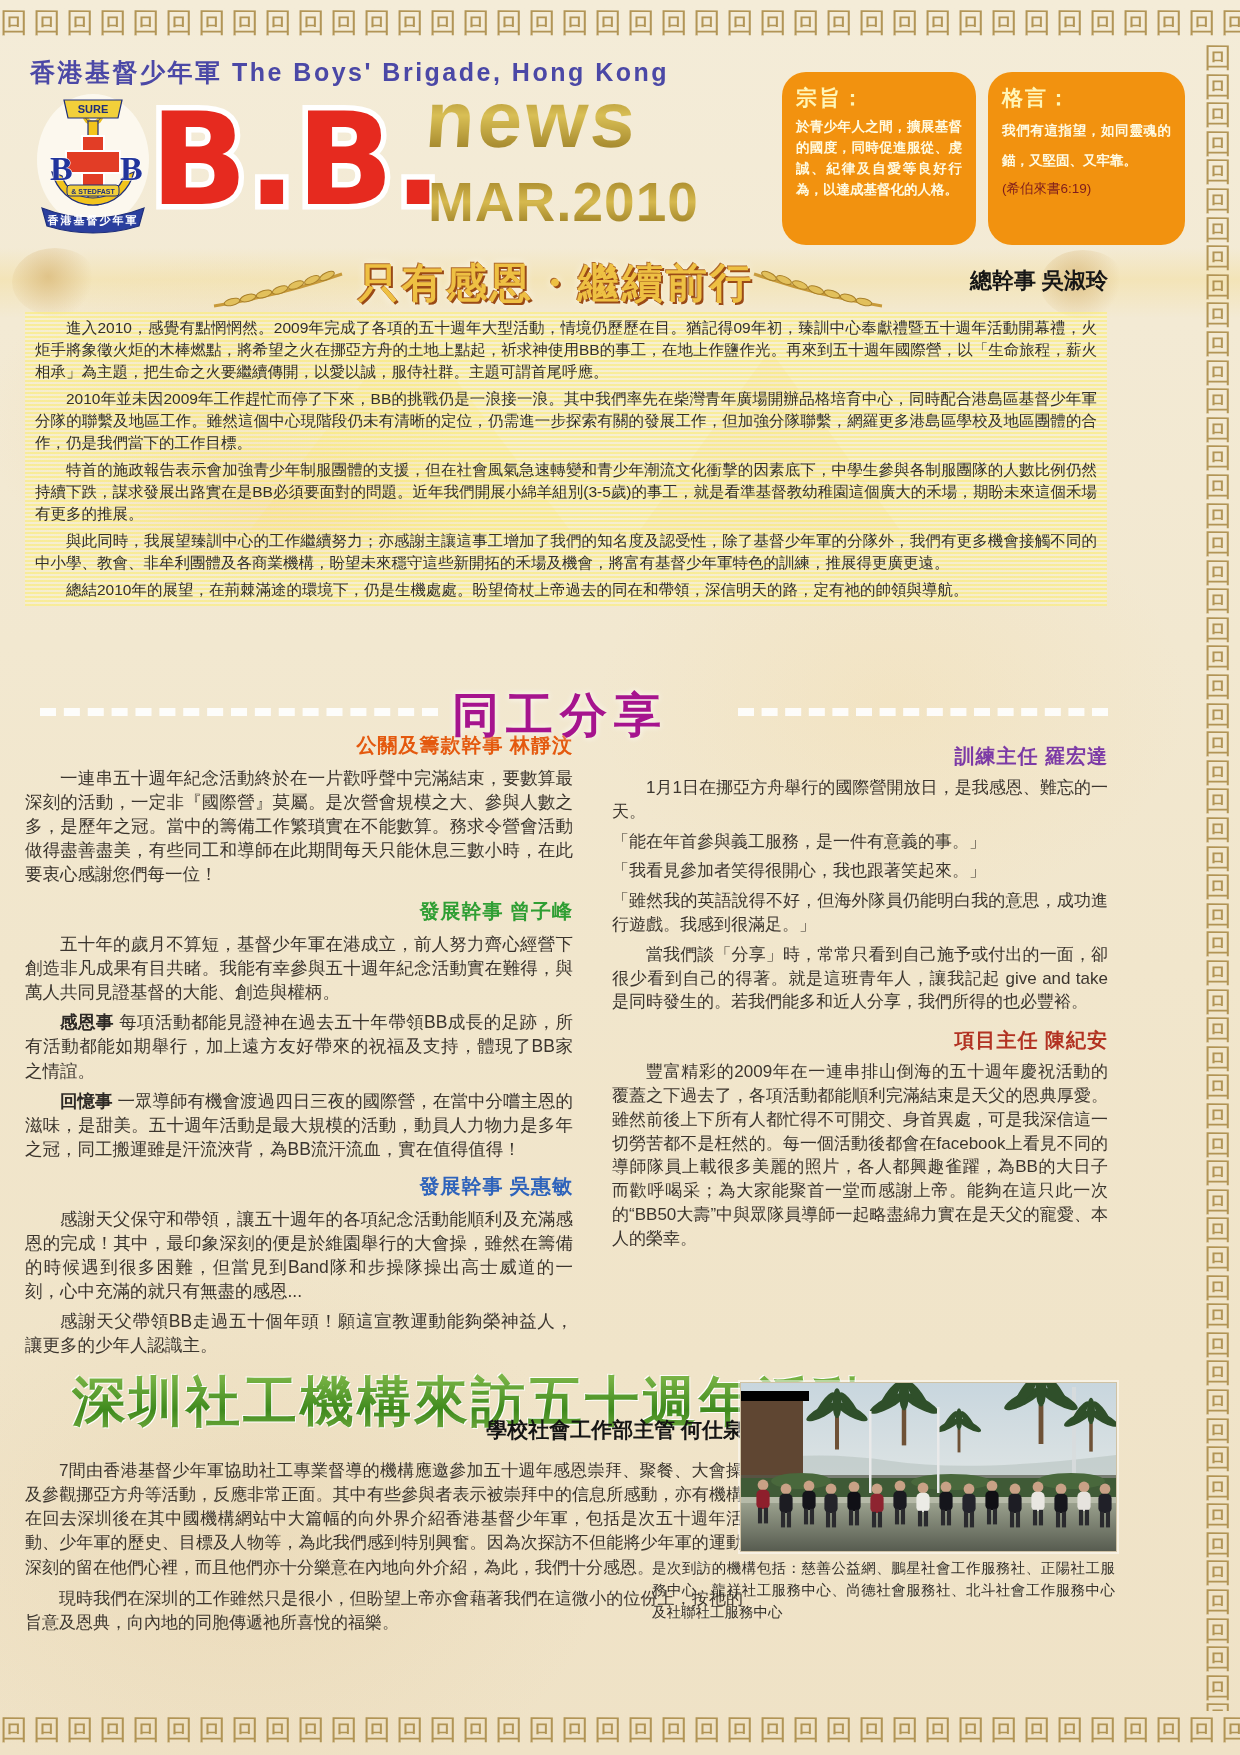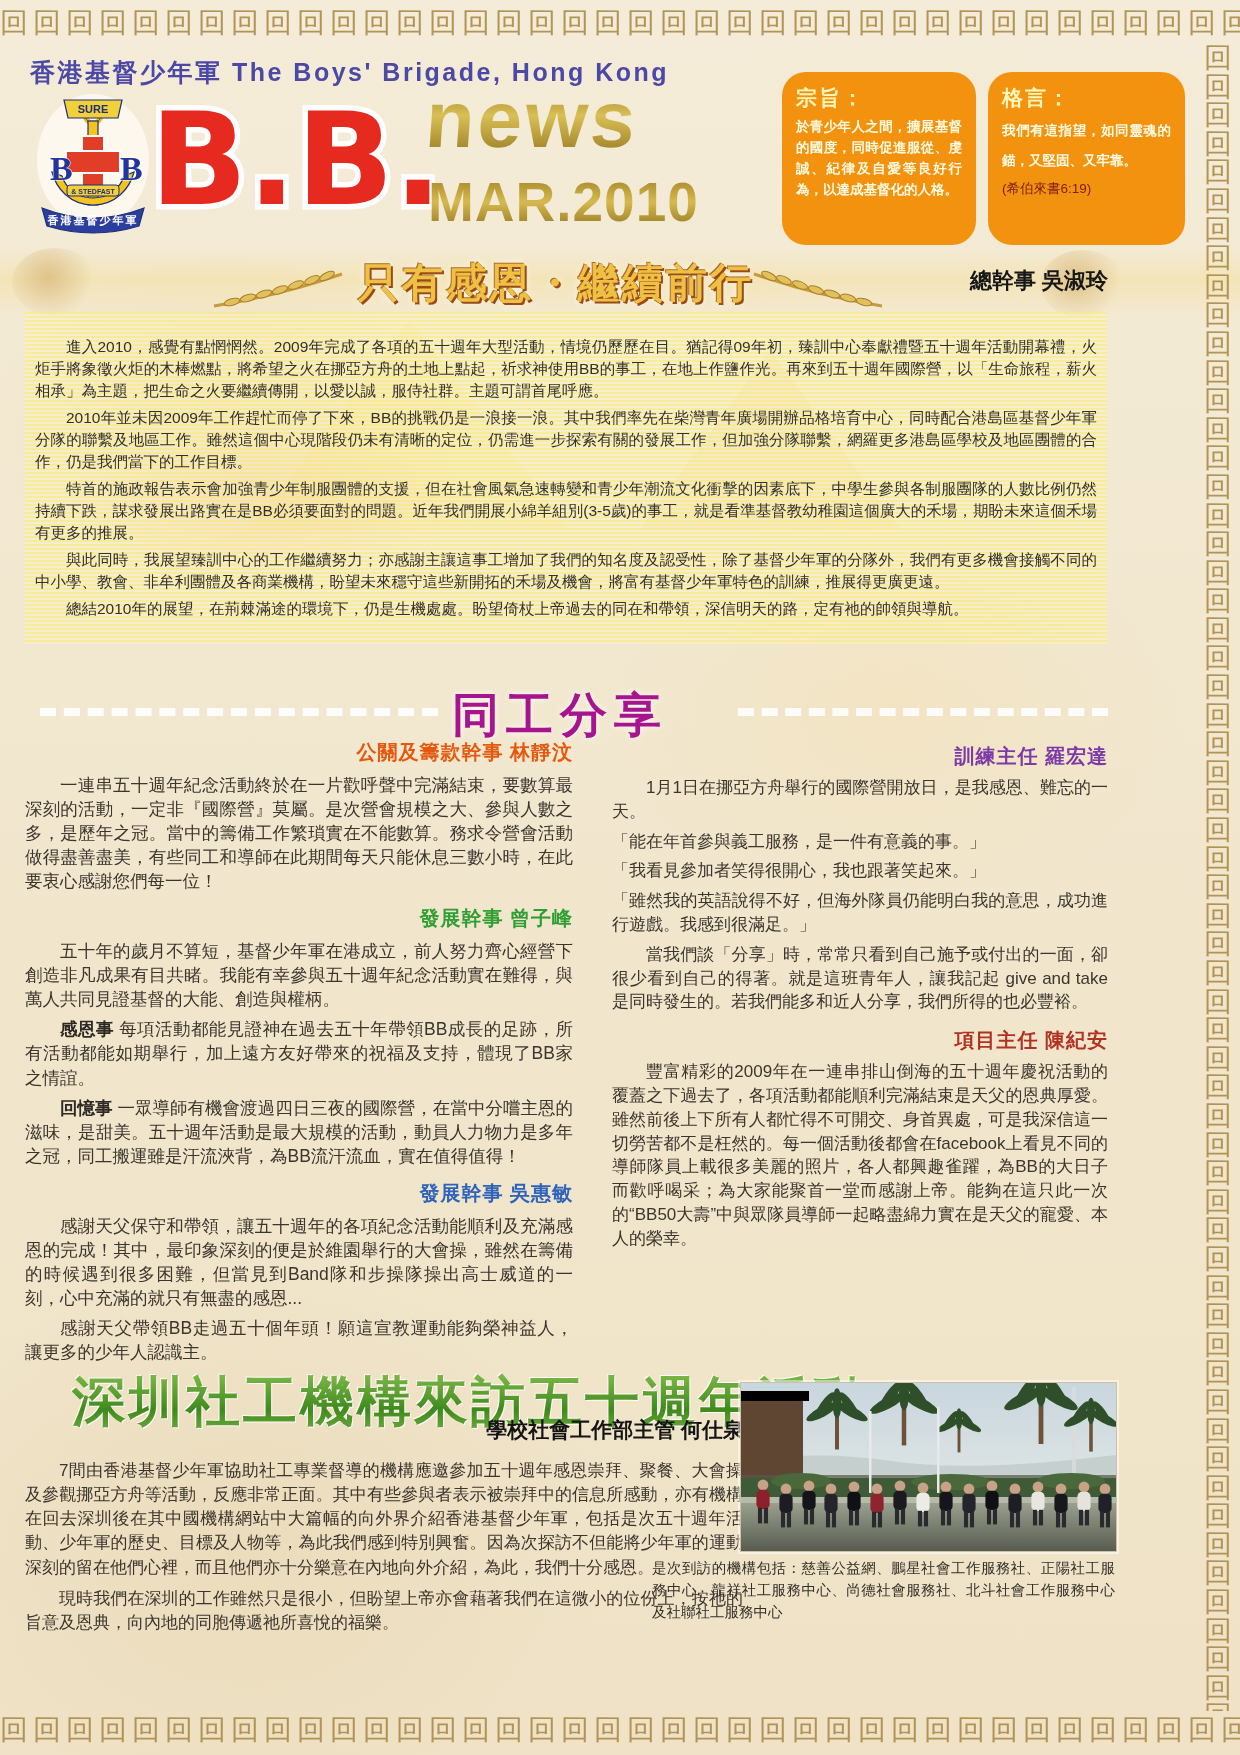--- a/index.html
+++ b/index.html
@@ -38,21 +38,21 @@
     text-shadow:2px 2px 0 #9a4a16,-1px -1px 0 #b06a2a,0 0 8px rgba(255,255,255,.85);z-index:2;white-space:nowrap;}
   .lead-byline{position:absolute;left:900px;top:266px;width:208px;text-align:right;font-size:22px;font-weight:bold;color:#161616;z-index:2;}
   .wheat{position:absolute;z-index:1;}
   .curl{position:absolute;width:86px;height:68px;border-radius:50%;z-index:1;
     background:radial-gradient(circle at 42% 42%, rgba(208,168,96,.55), rgba(208,168,96,0) 70%);}
   .ribbon-wash{position:absolute;left:0;top:248px;width:1240px;height:70px;z-index:0;
     background:linear-gradient(180deg, rgba(246,232,190,.0), rgba(243,223,160,.55) 45%, rgba(246,232,190,.0));}
   
   .lead-body{position:absolute;left:25px;top:312px;width:1082px;z-index:2;font-size:15.5px;line-height:1.42;color:#33302a;text-align:justify;
     background:repeating-linear-gradient(180deg, rgba(252,238,118,.62) 0px, rgba(252,238,118,.62) 2px, rgba(255,250,204,.30) 2px, rgba(255,250,204,.30) 4px);
-    padding:19px 10px;box-sizing:border-box;}
+    padding:0 10px;box-sizing:border-box;}
   .lead-body p{margin:5px 0;text-indent:2em;}
   
   .sharing-title{position:absolute;left:452px;top:684px;font-size:47px;font-weight:bold;color:#a6148e;letter-spacing:7px;z-index:3;
     text-shadow:0 0 6px rgba(255,255,255,.9);white-space:nowrap;}
   .dash-line{position:absolute;top:708px;border-top:8px dashed #ffffff;opacity:.92;z-index:2;}
   #dash-left{left:40px;width:398px;}
   #dash-right{left:738px;width:370px;}
   .col{position:absolute;color:#3b352e;text-align:justify;z-index:2;}
   #col-left{left:25px;top:728px;width:548px;font-size:17.5px;line-height:1.38;}
   #col-right{left:612px;top:742px;width:496px;font-size:17px;line-height:1.40;}
@@ -172,21 +172,21 @@
     <p>特首的施政報告表示會加強青少年制服團體的支援，但在社會風氣急速轉變和青少年潮流文化衝擊的因素底下，中學生參與各制服團隊的人數比例仍然持續下跌，謀求發展出路實在是BB必須要面對的問題。近年我們開展小綿羊組別(3-5歲)的事工，就是看準基督教幼稚園這個廣大的禾場，期盼未來這個禾場有更多的推展。</p>
     <p>與此同時，我展望臻訓中心的工作繼續努力；亦感謝主讓這事工增加了我們的知名度及認受性，除了基督少年軍的分隊外，我們有更多機會接觸不同的中小學、教會、非牟利團體及各商業機構，盼望未來穩守這些新開拓的禾場及機會，將富有基督少年軍特色的訓練，推展得更廣更遠。</p>
     <p>總結2010年的展望，在荊棘滿途的環境下，仍是生機處處。盼望倚杖上帝過去的同在和帶領，深信明天的路，定有祂的帥領與導航。</p>
   </div>
 
   <div class="dash-line" id="dash-left"></div>
   <div class="dash-line" id="dash-right"></div>
   <div class="sharing-title">同工分享</div>
 
   <div class="col" id="col-left">
-    <div class="byline by-orange" style="margin-top:11px;">公關及籌款幹事 林靜汶</div>
+    <div class="byline by-orange" style="margin-top:4px;">公關及籌款幹事 林靜汶</div>
     <p>一連串五十週年紀念活動終於在一片歡呼聲中完滿結束，要數算最深刻的活動，一定非『國際營』莫屬。是次營會規模之大、參與人數之多，是歷年之冠。當中的籌備工作繁瑣實在不能數算。務求令營會活動做得盡善盡美，有些同工和導師在此期間每天只能休息三數小時，在此要衷心感謝您們每一位！</p>
 
     <div class="byline by-green">發展幹事 曾子峰</div>
     <p>五十年的歲月不算短，基督少年軍在港成立，前人努力齊心經營下創造非凡成果有目共睹。我能有幸參與五十週年紀念活動實在難得，與萬人共同見證基督的大能、創造與權柄。</p>
     <p><span class="lead-word">感恩事</span>&nbsp;<span>每項活動都能見證神在過去五十年帶領BB成長的足跡，所有活動都能如期舉行，加上遠方友好帶來的祝福及支持，體現了BB家之情誼。</span></p>
     <p><span class="lead-word">回憶事</span>&nbsp;<span>一眾導師有機會渡過四日三夜的國際營，在當中分嚐主恩的滋味，是甜美。五十週年活動是最大規模的活動，動員人力物力是多年之冠，同工搬運雖是汗流浹背，為BB流汗流血，實在值得值得！</span></p>
 
     <div class="byline by-blue">發展幹事 吳惠敏</div>
     <p>感謝天父保守和帶領，讓五十週年的各項紀念活動能順利及充滿感恩的完成！其中，最印象深刻的便是於維園舉行的大會操，雖然在籌備的時候遇到很多困難，但當見到Band隊和步操隊操出高士威道的一刻，心中充滿的就只有無盡的感恩...</p>
     <p>感謝天父帶領BB走過五十個年頭！願這宣教運動能夠榮神益人，讓更多的少年人認識主。</p>

